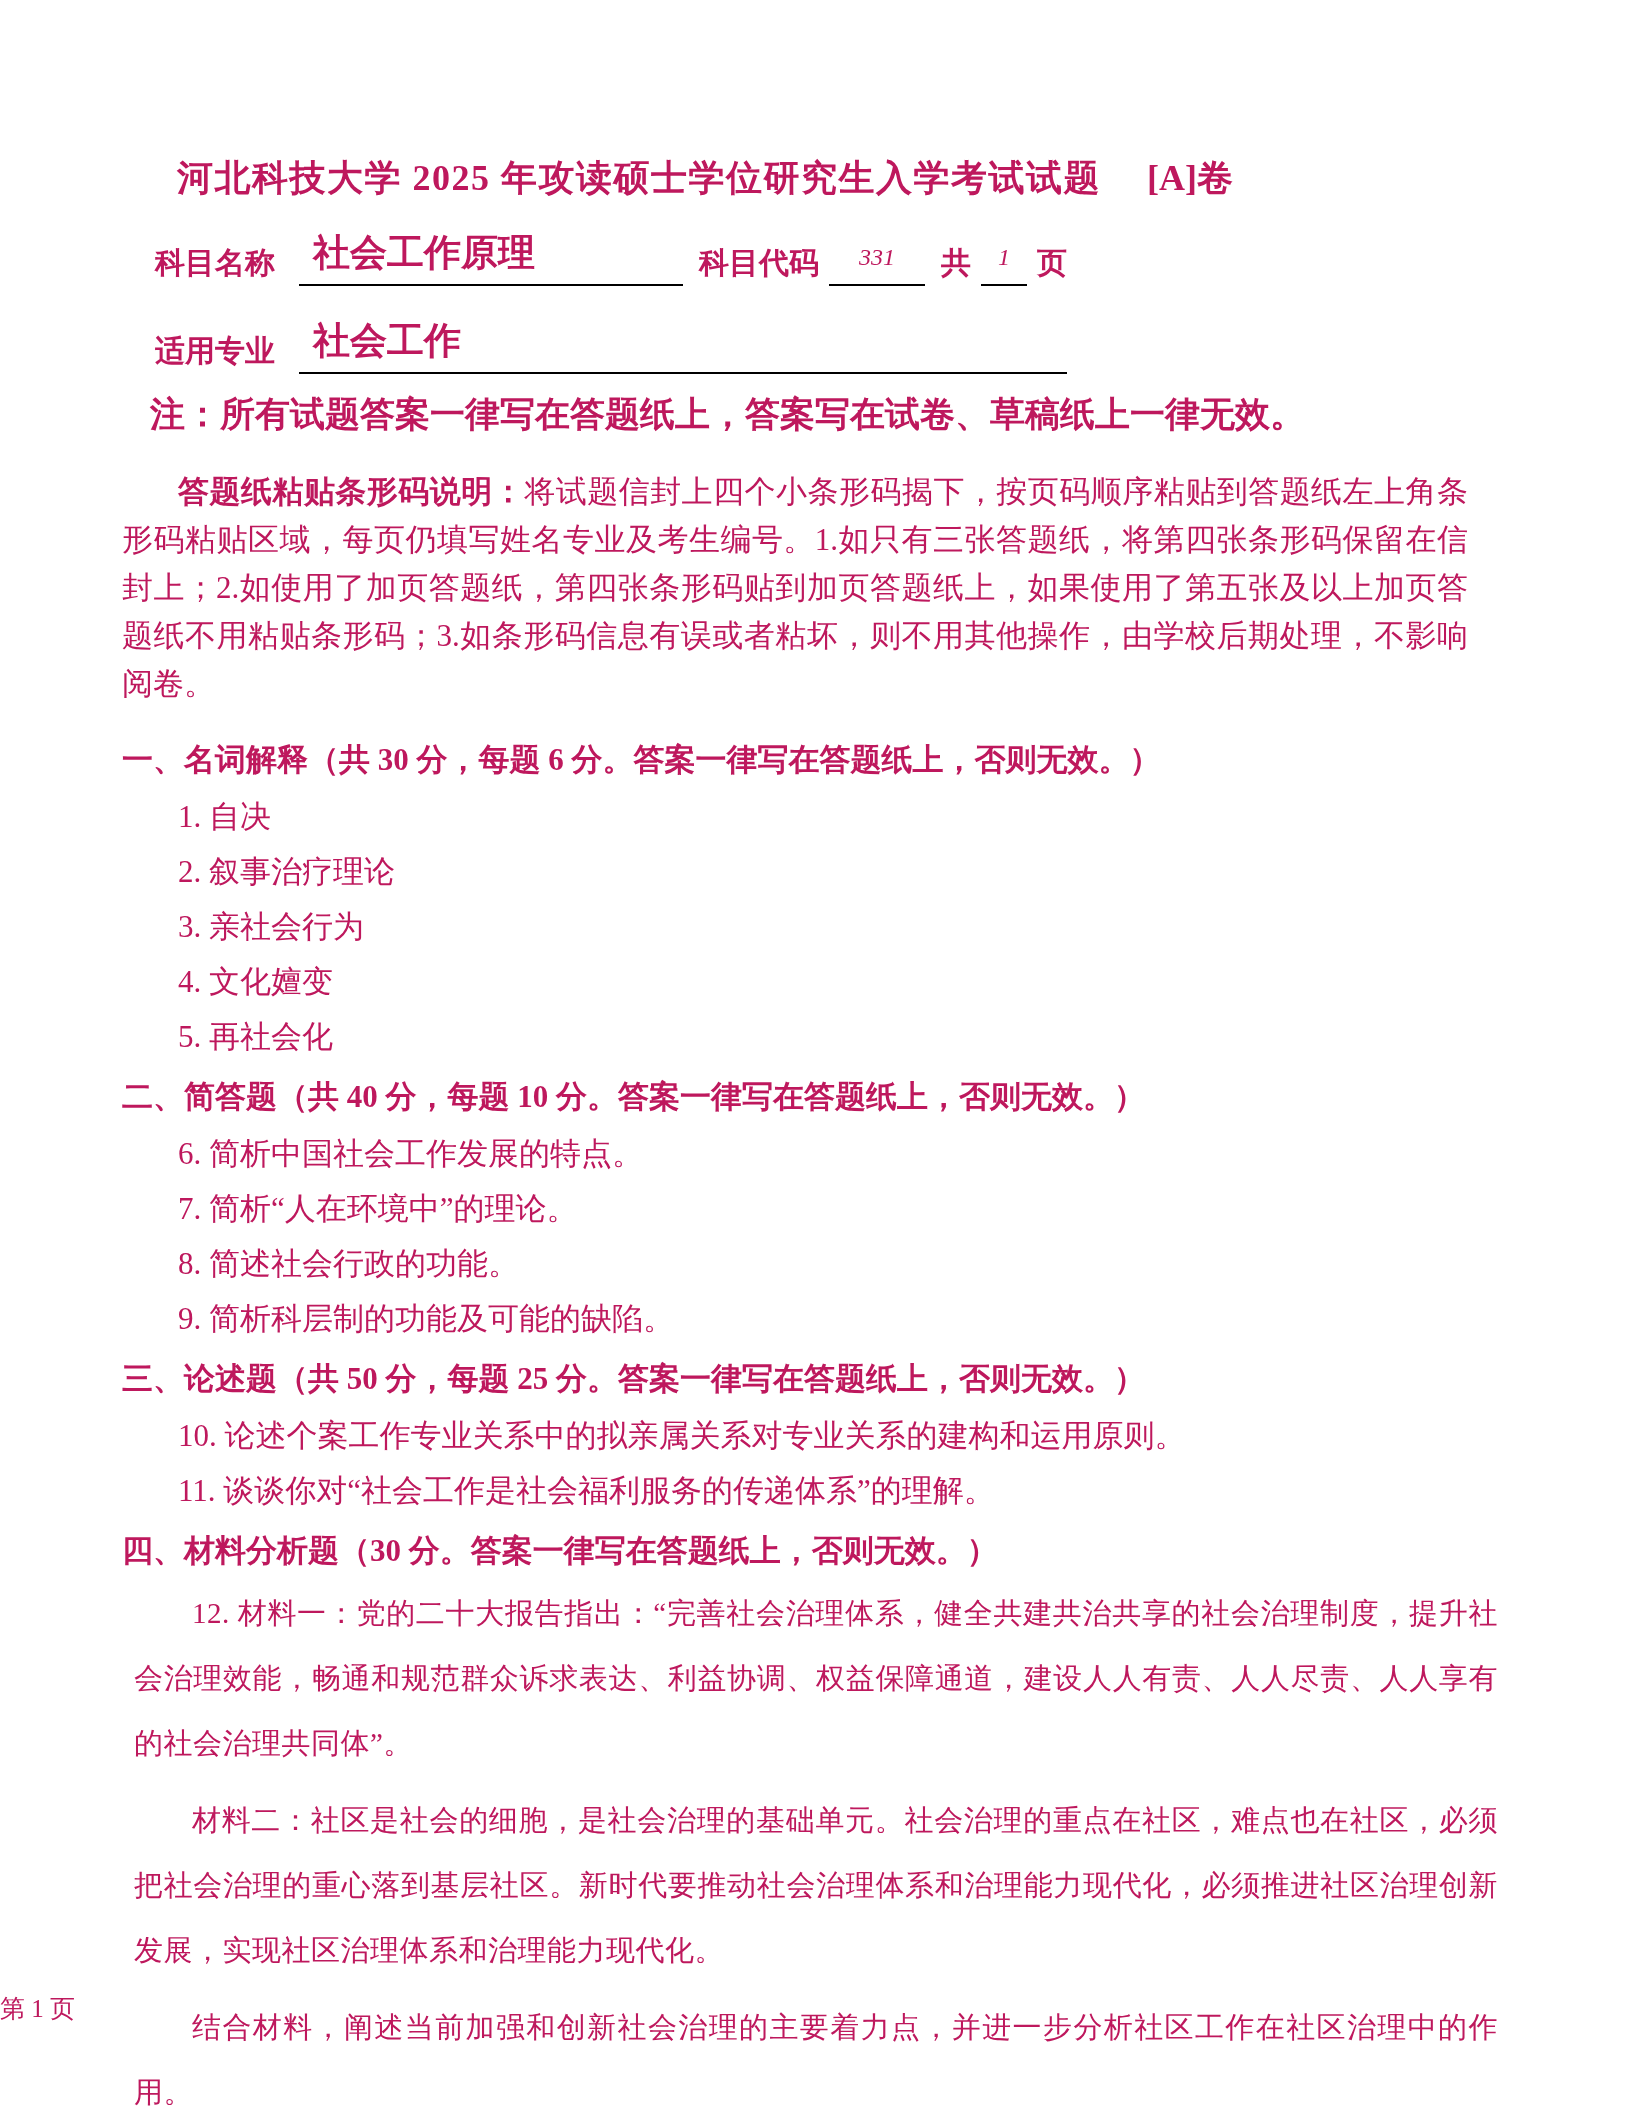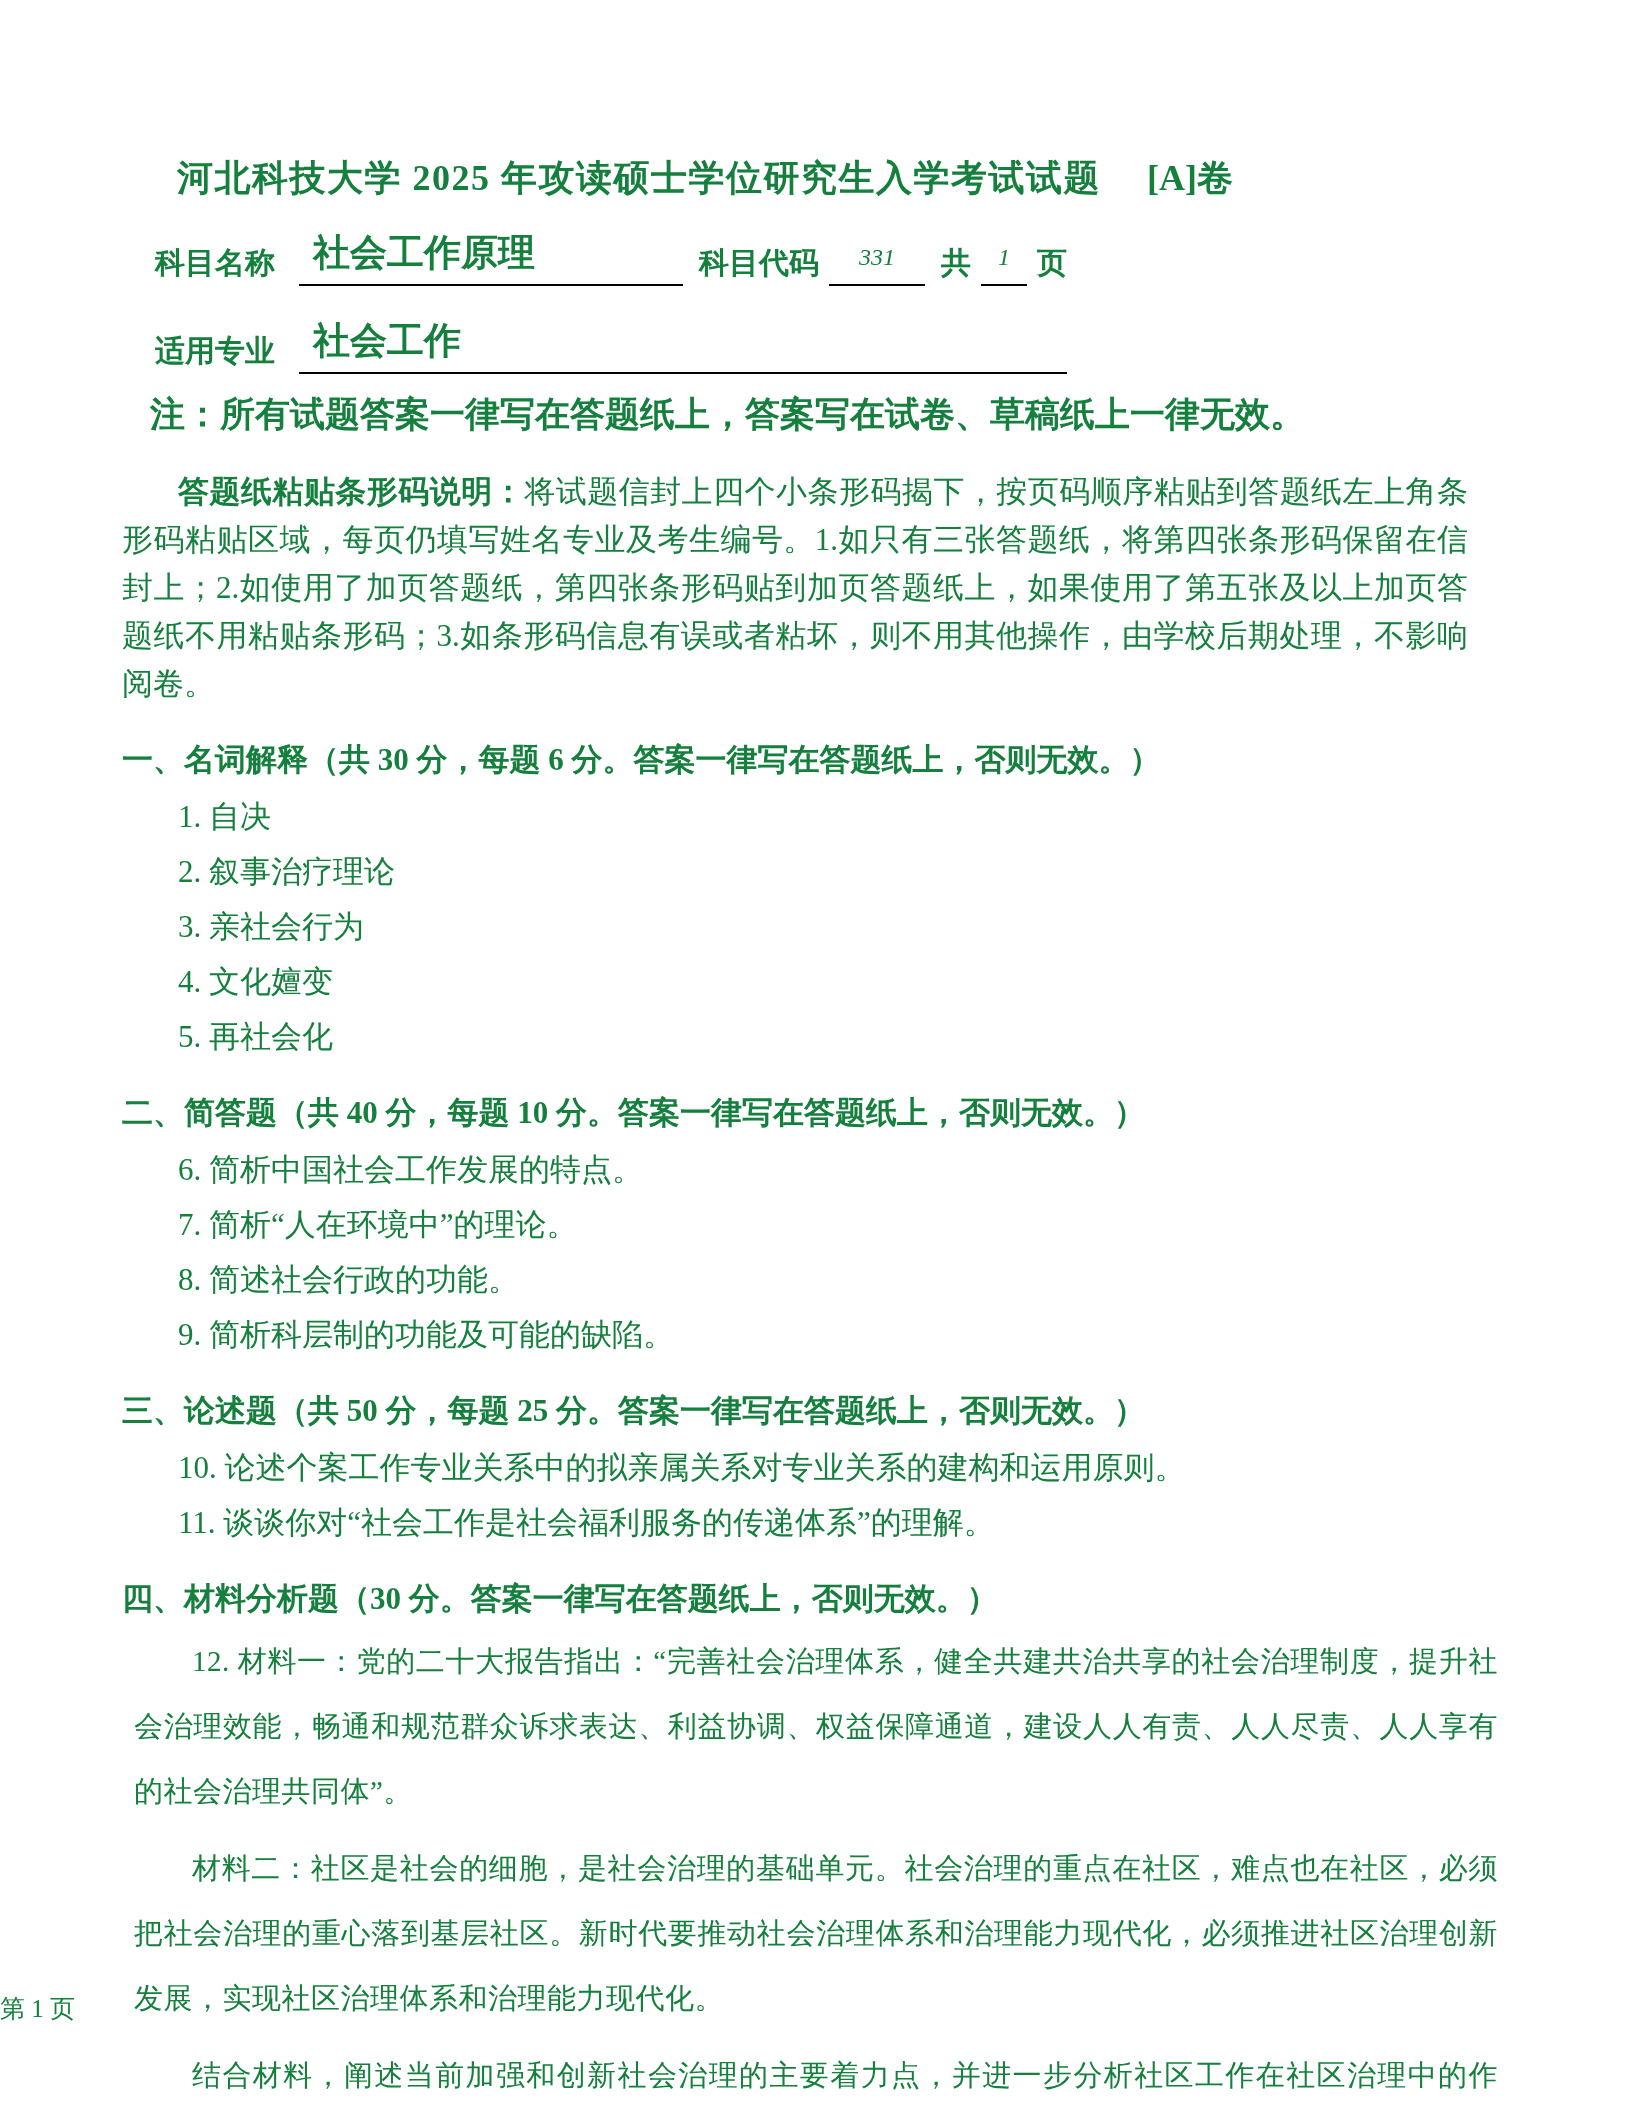--- a/index.html
+++ b/index.html
@@ -6,21 +6,21 @@
     margin: 0;
     padding: 0;
     background: #ffffff;
   }
   .page {
     position: relative;
     width: 1632px;
     height: 2112px;
     margin: 0 auto;
     background: #ffffff;
-    color: #15803d;
+    color: #be185d;
     box-sizing: border-box;
     padding: 158px 122px 0 122px;
     overflow: hidden;
     font-family: "Liberation Serif", serif;
   }
 
   
   .hdr-form {
     width: 945px;
     padding-left: 33px;
@@ -98,21 +98,21 @@
     text-align: justify;
     text-indent: 56px;
   }
   .barcode-para .lead { font-weight: bold; }
 
   
   .sec-heading {
     font-size: 31px;
     line-height: 36px;
     font-weight: bold;
-    margin-top: 42px;
+    margin-top: 26px;
   }
   .sec-heading.first { margin-top: 34px; }
   .q-item {
     font-size: 31px;
     line-height: 33px;
     margin-top: 22px;
     padding-left: 56px;
   }
 
   

